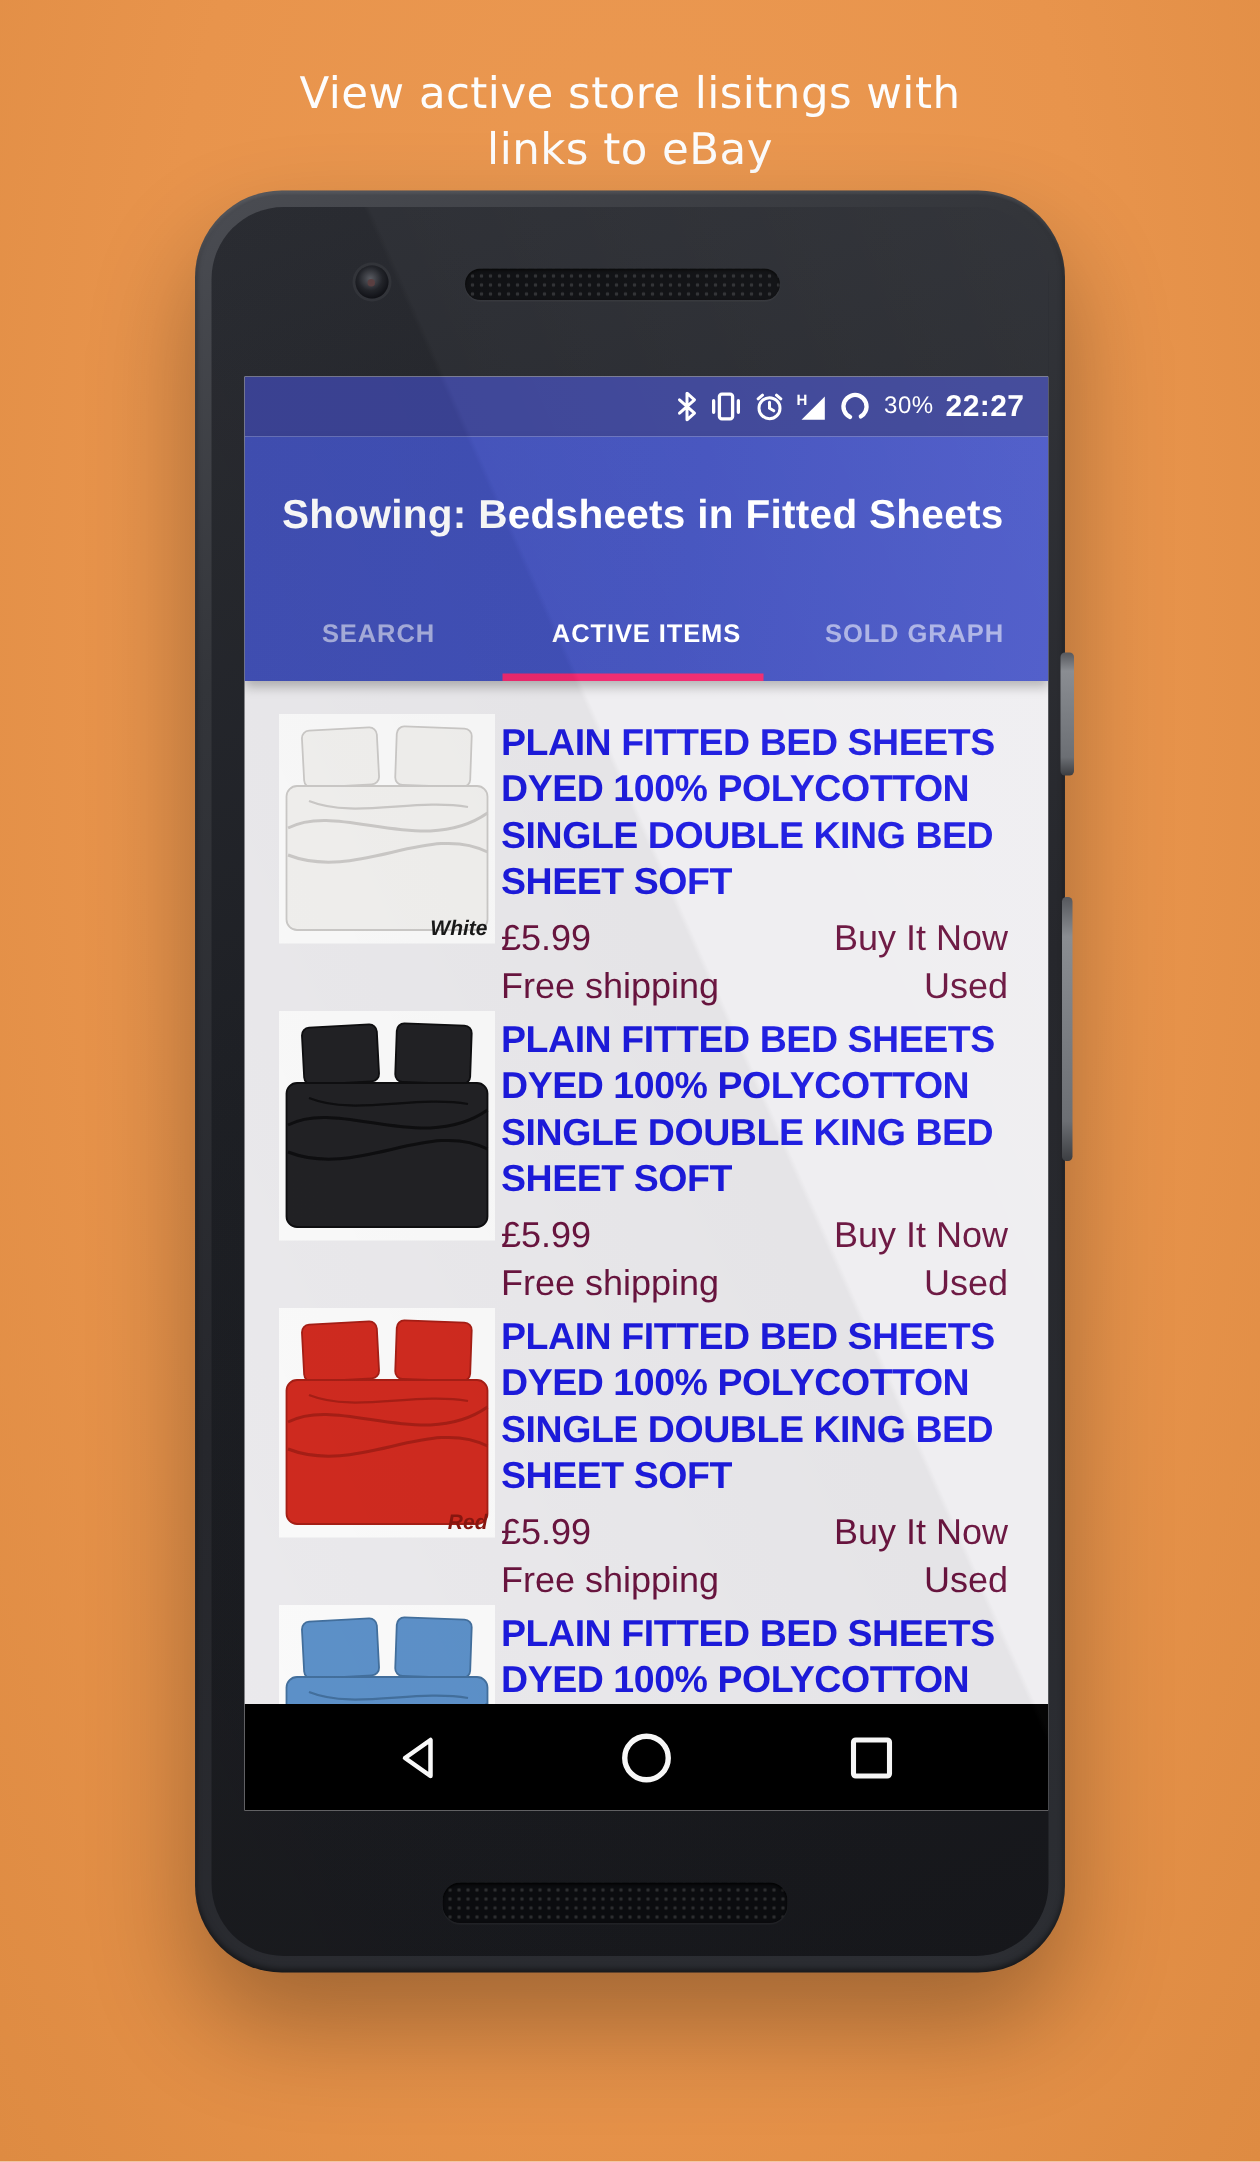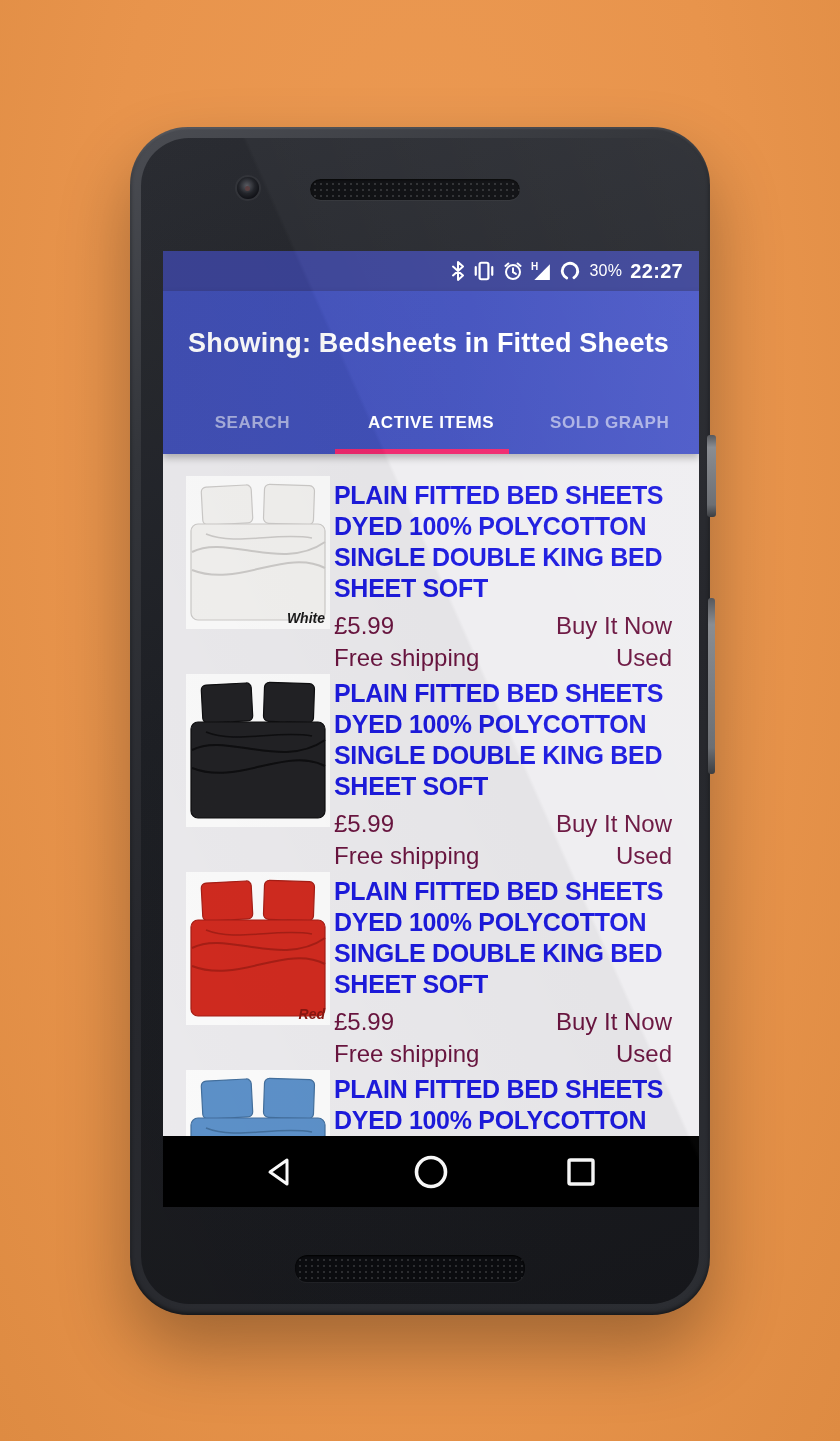--- a/index.html
+++ b/index.html
@@ -90,20 +90,22 @@
   .navbar{
     position:absolute;left:0;bottom:0;width:100%;height:71px;background:#000;
     display:flex;align-items:center;justify-content:center;gap:110px;z-index:30;
   }
   .nav-ico{display:flex;align-items:center;justify-content:center;width:40px;height:40px;cursor:pointer;}
 </style>
 </head>
 <body>
 
 <div class="caption">
+  <div>View active store lisitngs with</div>
+  <div>links to eBay</div>
 </div>
 
 <div class="phone">
   <div class="side-btn btn-power"></div>
   <div class="side-btn btn-volume"></div>
 
   <div class="glass">
     <div class="camera">
         <i></i>
       </div>

